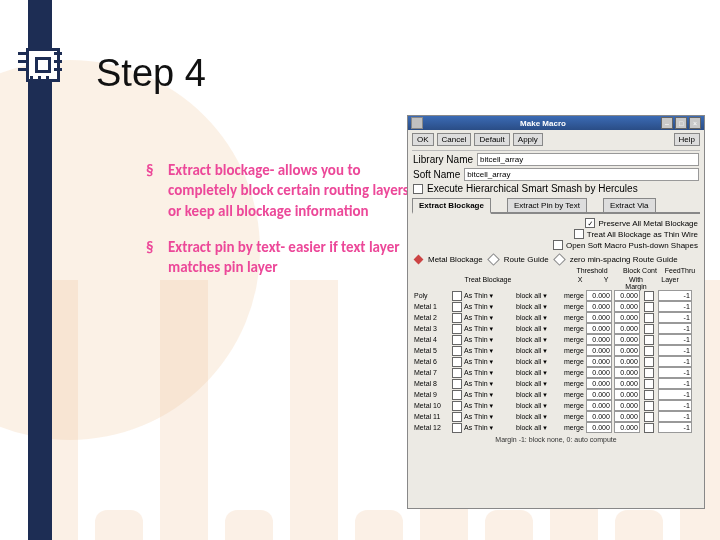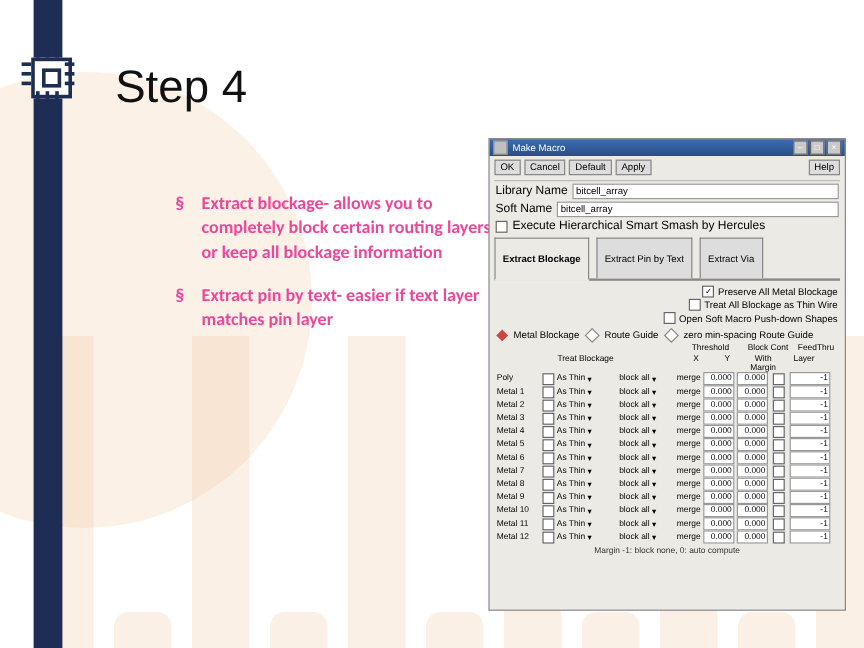--- a/index.html
+++ b/index.html
@@ -41,32 +41,32 @@
   .chip .p12{top:38px;left:30px}
   
   .title{position:absolute;left:96px;top:52px;font-size:38px;font-weight:500;color:#111;z-index:4}
   .bullets{position:absolute;left:128px;top:144px;width:250px;z-index:4}
   .bullets li{list-style:none;position:relative;margin-bottom:16px;font-size:15px;font-weight:700;line-height:1.35;color:#ec4899;font-family:Calibri,"Segoe UI",sans-serif}
   .bullets li::before{content:"§";position:absolute;left:-22px;top:0;font-weight:700}
   
   .dialog{position:absolute;right:16px;top:116px;width:296px;height:392px;background:#eceae4;font:8px Tahoma,Arial,sans-serif;color:#000;z-index:5;box-shadow:0 0 0 1px #888}
   .tbar{height:14px;background:linear-gradient(#3b6bb5,#2a4d86);color:#fff;display:flex;align-items:center;padding:0 3px}
   .tbar .ico{width:10px;height:10px;background:#c0c0c0;border:1px solid #888;margin-right:4px}
-  .tbar .ttl{flex:1;text-align:left;font-weight:400}
+  .tbar .ttl{flex:1;text-align:center;font-weight:700}
   .tbar .wbtn{width:10px;height:10px;background:#c9c9c9;border:1px solid #666;margin-left:2px;display:flex;align-items:center;justify-content:center;font-size:7px;line-height:7px}
   .btnrow{display:flex;padding:3px 4px;gap:3px;align-items:center}
   .btn{border:1px solid #888;background:#ddd;padding:1px 4px;font-size:8px}
   .btn.help{margin-left:auto}
   .sep{height:1px;background:#bbb;margin:1px 4px}
   .frow{display:flex;align-items:center;padding:1px 5px;gap:4px}
   .lbl{font-size:10px;white-space:nowrap}
   .fld{flex:1;height:11px;border:1px solid #999;background:#fff;padding:0 2px;font-size:8px;line-height:11px}
   .cb{width:8px;height:8px;border:1px solid #666;background:#fff;display:inline-flex;align-items:center;justify-content:center;font-size:7px;line-height:7px}
   .tabstrip{display:flex;margin:3px 4px 0;border-bottom:2px solid #888}
-  .tab{border:1px solid #888;border-bottom:none;background:#ddd;padding:12px 6px;margin-right:6px;font-size:8px}
+  .tab{border:1px solid #888;border-bottom:none;background:#ddd;padding:2px 6px;margin-right:16px;font-size:8px}
   .tab.active{background:#eceae4;border-bottom:2px solid #eceae4;margin-bottom:-2px;font-weight:700}
   .opts{padding:3px 6px}
   .opts .orow{display:flex;align-items:center;gap:3px;margin:1px 0;font-size:8px}
   .diamond{width:7px;height:7px;transform:rotate(45deg);background:#c44;display:inline-block;margin:0 2px}
   .diamond.off{background:#fff;border:1px solid #888}
   .secthdr{font-size:8px;padding:2px 6px 0}
   .tblhdr{display:flex;padding:2px 6px 0;font-size:7px;gap:2px}
   .tblhdr span{text-align:center}
   .tblcol-a{width:40px}
   .tblcol-b{width:64px}

